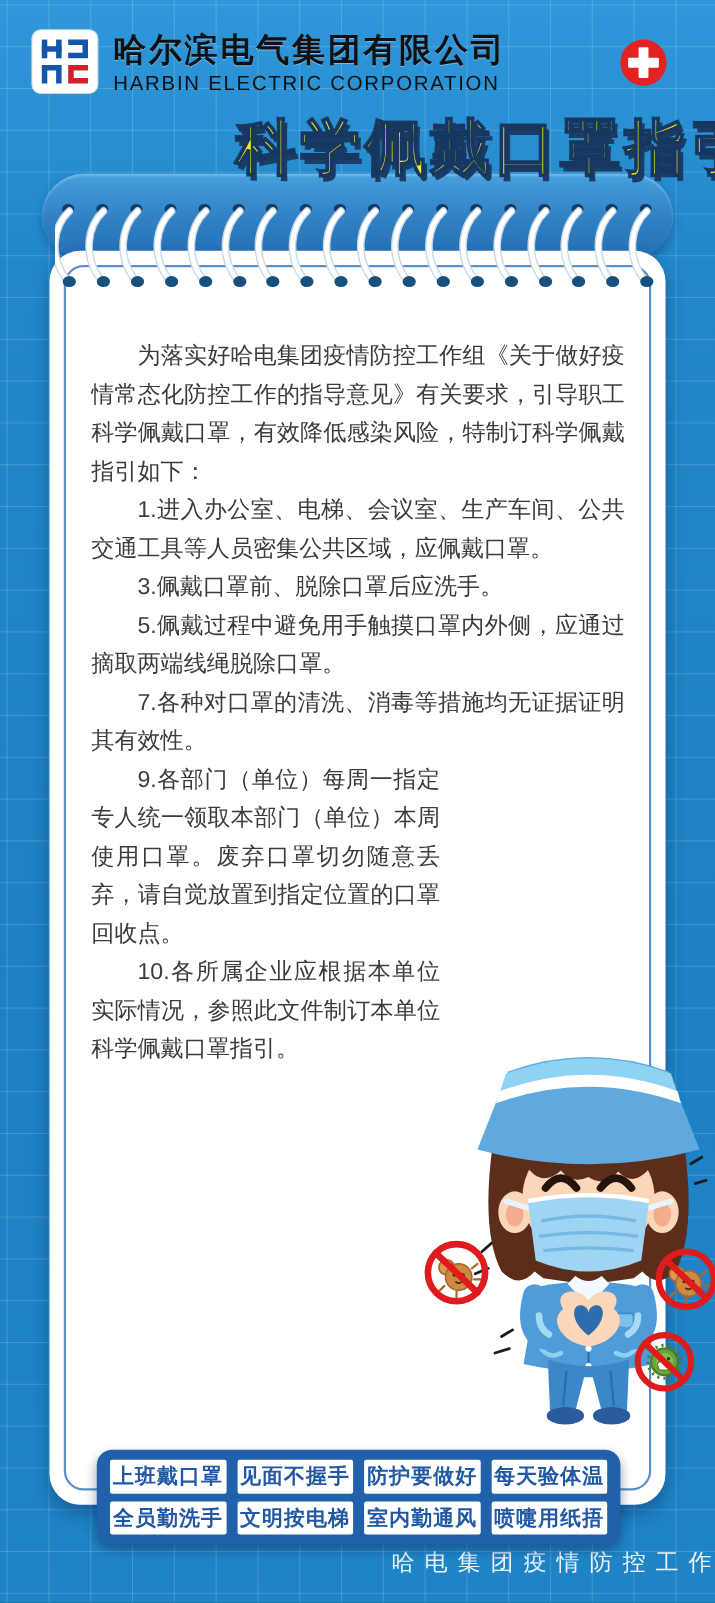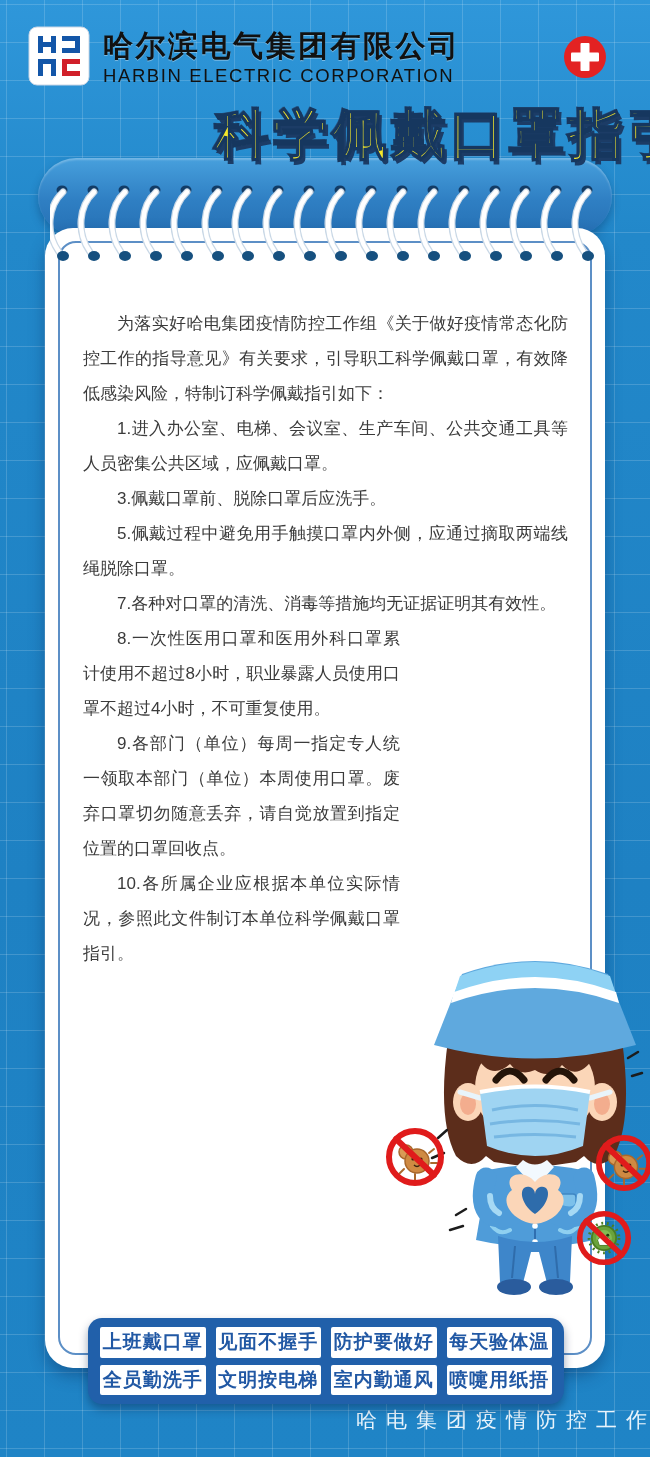--- a/index.html
+++ b/index.html
@@ -41,21 +41,21 @@
   .paper{
     position:absolute;left:45px;top:228px;width:560px;height:1140px;border-radius:28px;z-index:3;
     background:#ffffff;box-shadow:0 8px 16px rgba(8,40,90,.38);
   }
   .paper-inner{position:absolute;inset:13px;border:2px solid #5c8fc6;border-radius:18px;}
   .rings{position:absolute;left:50px;top:180px;width:552px;height:92px;z-index:5;}
   
   .paper-content{
     position:absolute;left:45px;top:228px;width:560px;z-index:4;
     box-sizing:border-box;padding:78px 37px 0 38px;
-    font-size:17px;line-height:35px;color:#3b3b3b;text-align:justify;
+    font-size:21px;line-height:35px;color:#3b3b3b;text-align:justify;
   }
   .paper-content p{margin:0;text-indent:2em;}
   .nurse-space{float:right;width:160px;height:372px;margin-left:8px;}
   
   .nurse{position:absolute;left:420px;top:930px;width:230px;height:370px;z-index:6;}
   .virus{position:absolute;z-index:7;}
   .virus-1{left:385px;top:1127px;width:60px;height:60px;}
   .virus-2{left:595px;top:1134px;width:58px;height:58px;}
   .virus-3{left:576px;top:1210px;width:56px;height:56px;}
   
@@ -141,21 +141,20 @@
       <use href="#ring" x="525"></use>
   </svg>
 
   <div class="paper-content">
     <p>为落实好哈电集团疫情防控工作组《关于做好疫情常态化防控工作的指导意见》有关要求，引导职工科学佩戴口罩，有效降低感染风险，特制订科学佩戴指引如下：</p>
     <p>1.进入办公室、电梯、会议室、生产车间、公共交通工具等人员密集公共区域，应佩戴口罩。</p>
     <p>3.佩戴口罩前、脱除口罩后应洗手。</p>
     <p>5.佩戴过程中避免用手触摸口罩内外侧，应通过摘取两端线绳脱除口罩。</p>
     <p>7.各种对口罩的清洗、消毒等措施均无证据证明其有效性。</p>
     <div class="nurse-space"></div>
-    <p>8.一次性医用口罩和医用外科口罩累计使用不超过8小时，职业暴露人员使用口罩不超过4小时，不可重复使用。</p>
     <p>9.各部门（单位）每周一指定专人统一领取本部门（单位）本周使用口罩。废弃口罩切勿随意丢弃，请自觉放置到指定位置的口罩回收点。</p>
     <p>10.各所属企业应根据本单位实际情况，参照此文件制订本单位科学佩戴口罩指引。</p>
   </div>
 
   <svg class="nurse" viewBox="0 0 230 370">
 
     <path d="M28,110 Q17,190 36,226 Q52,242 66,226 L74,232 L115,238 L156,232 L164,226 Q178,242 194,226 Q213,190 202,110 Z" fill="#5c2d1b"></path>
 
     <ellipse cx="48" cy="172" rx="15" ry="19" fill="#fbd6b8"></ellipse>
     <ellipse cx="182" cy="172" rx="15" ry="19" fill="#fbd6b8"></ellipse>

